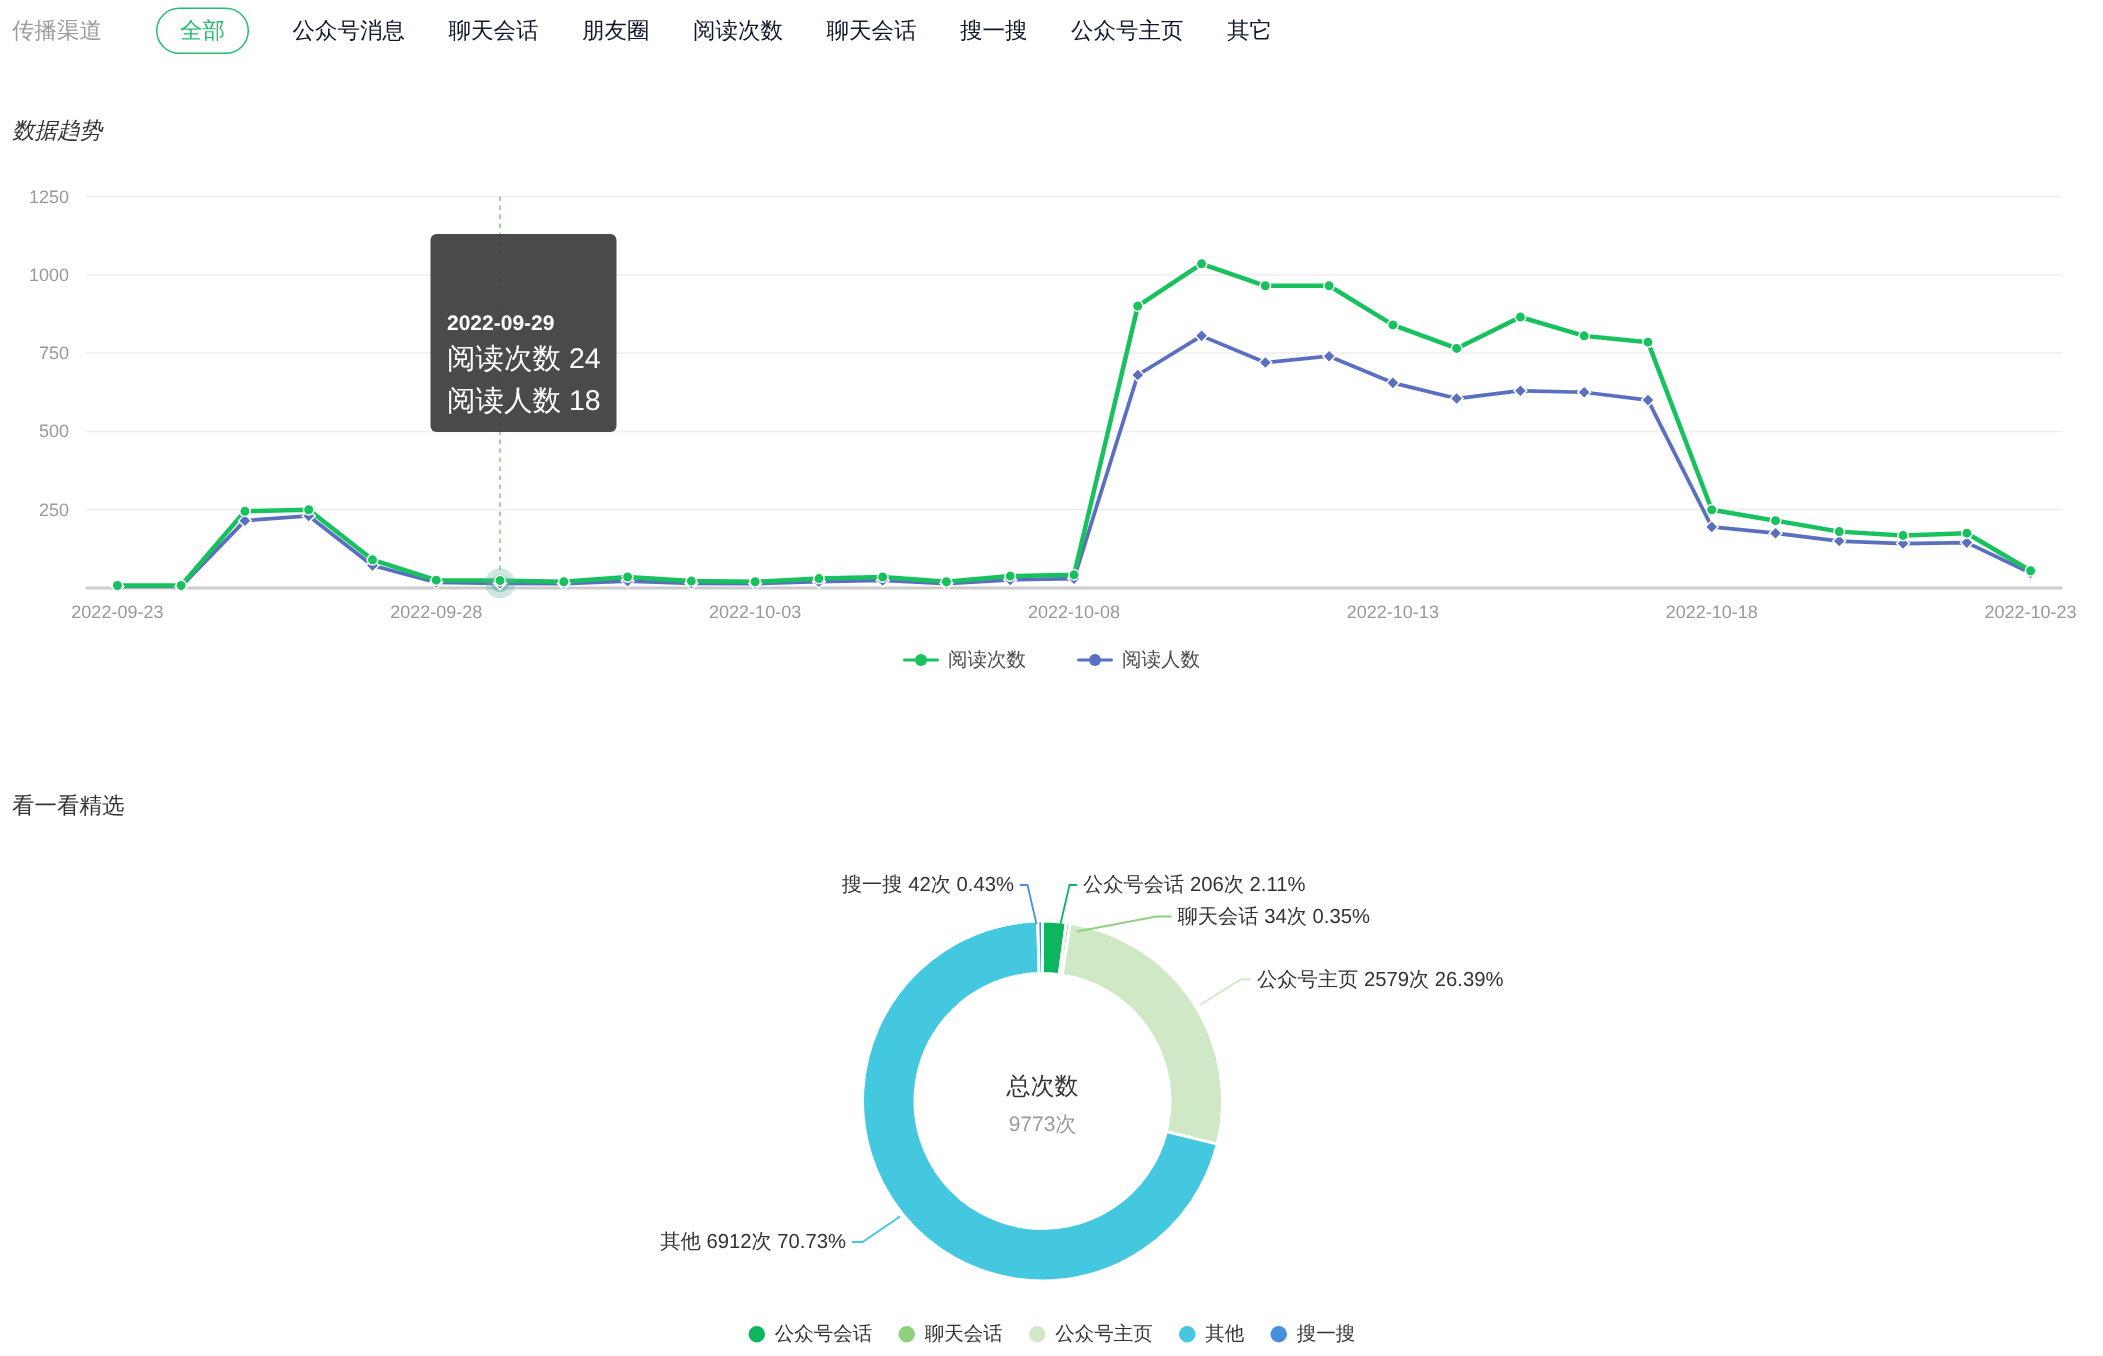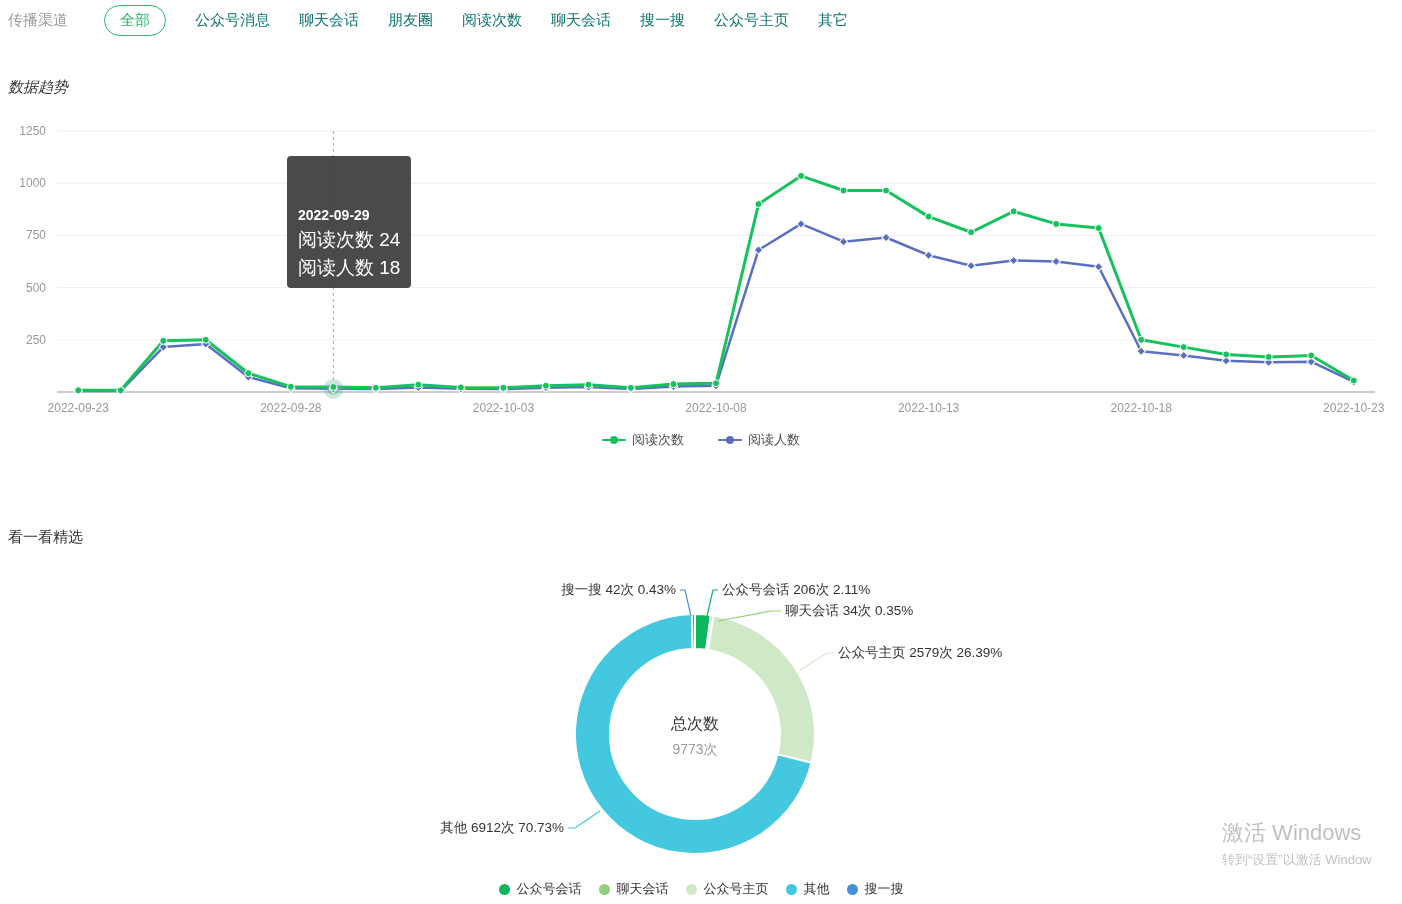--- a/index.html
+++ b/index.html
@@ -3,21 +3,21 @@
 <meta charset="utf-8">
 <style>
   html,body{margin:0;padding:0;background:#fff;}
   body{width:1402px;height:904px;overflow:hidden;font-family:"Liberation Sans","DejaVu Sans",sans-serif;}
   .page{position:relative;width:1402px;height:904px;background:#fff;}
 
   
   .nav{position:absolute;top:0;left:0;width:1402px;height:40px;display:flex;align-items:center;padding-left:8px;box-sizing:border-box;}
   .nav-label{color:#9b9b9b;font-size:15px;margin-right:36px;}
   .tabs{display:flex;align-items:center;gap:29px;}
-  .tab{color:#0f766e;font-size:15px;cursor:pointer;white-space:nowrap;}
+  .tab{color:#0f172a;font-size:15px;cursor:pointer;white-space:nowrap;}
   .tab.active{color:#26bd6e;border:1px solid #26bd6e;border-radius:16px;padding:5px 15px;background:#fff;}
 
   .section-title{position:absolute;left:8px;font-size:15px;color:#333;font-weight:500;}
   #trend-title{top:78px;font-style:italic;}
   #channel-title{top:528px;}
 
   .chart-abs{position:absolute;left:0;}
   #trend-svg{top:120px;}
   #pie-svg{top:558px;}
 
@@ -218,18 +218,14 @@
       <div class="pl-item">
         <span class="pl-dot" style="background: rgb(68, 200, 223);"></span>
         <span>其他</span>
       </div>
       <div class="pl-item">
         <span class="pl-dot" style="background: rgb(71, 143, 217);"></span>
         <span>搜一搜</span>
       </div>
     </div>
 
-  <div class="watermark">
-    <div class="w1">激活 Windows</div>
-    <div class="w2">转到“设置”以激活 Window</div>
-  </div>
 
 </div>
 
 </body></html>

